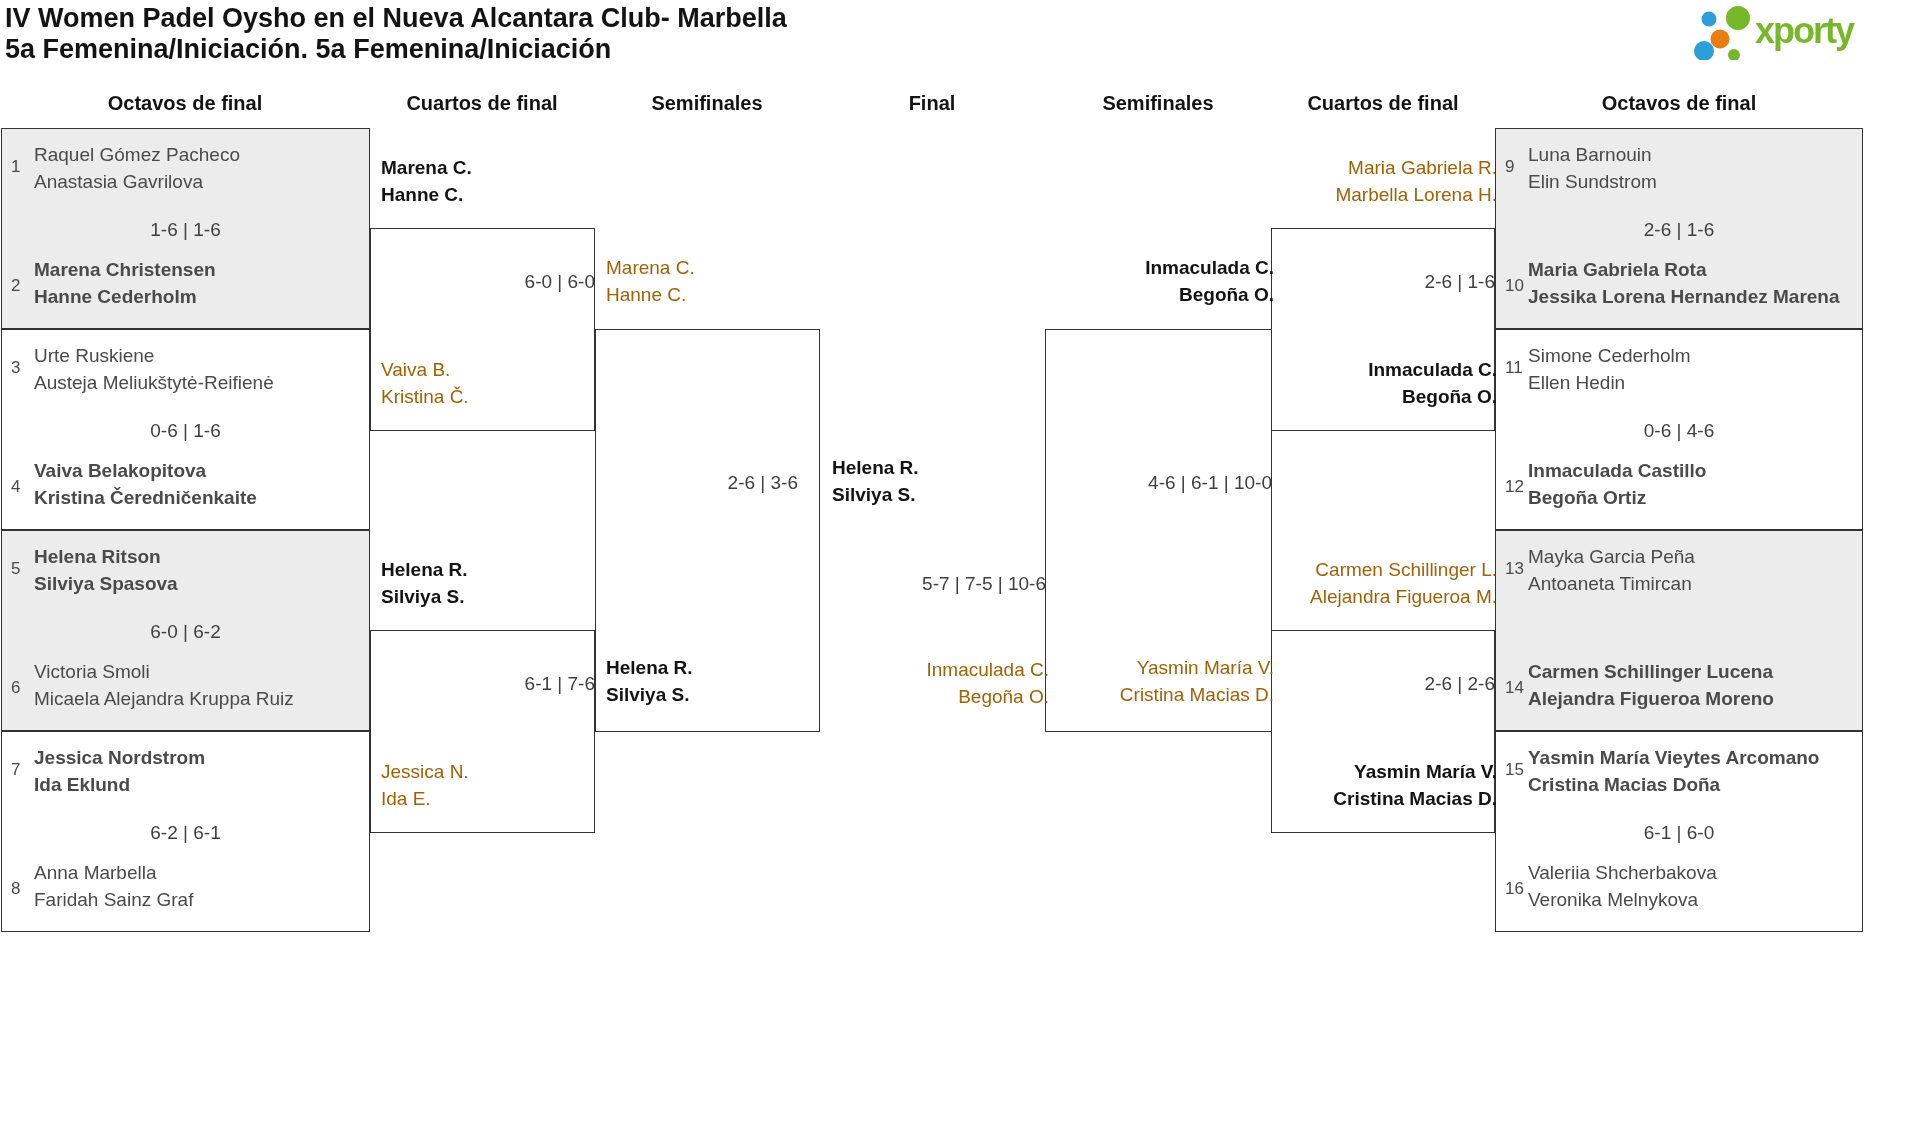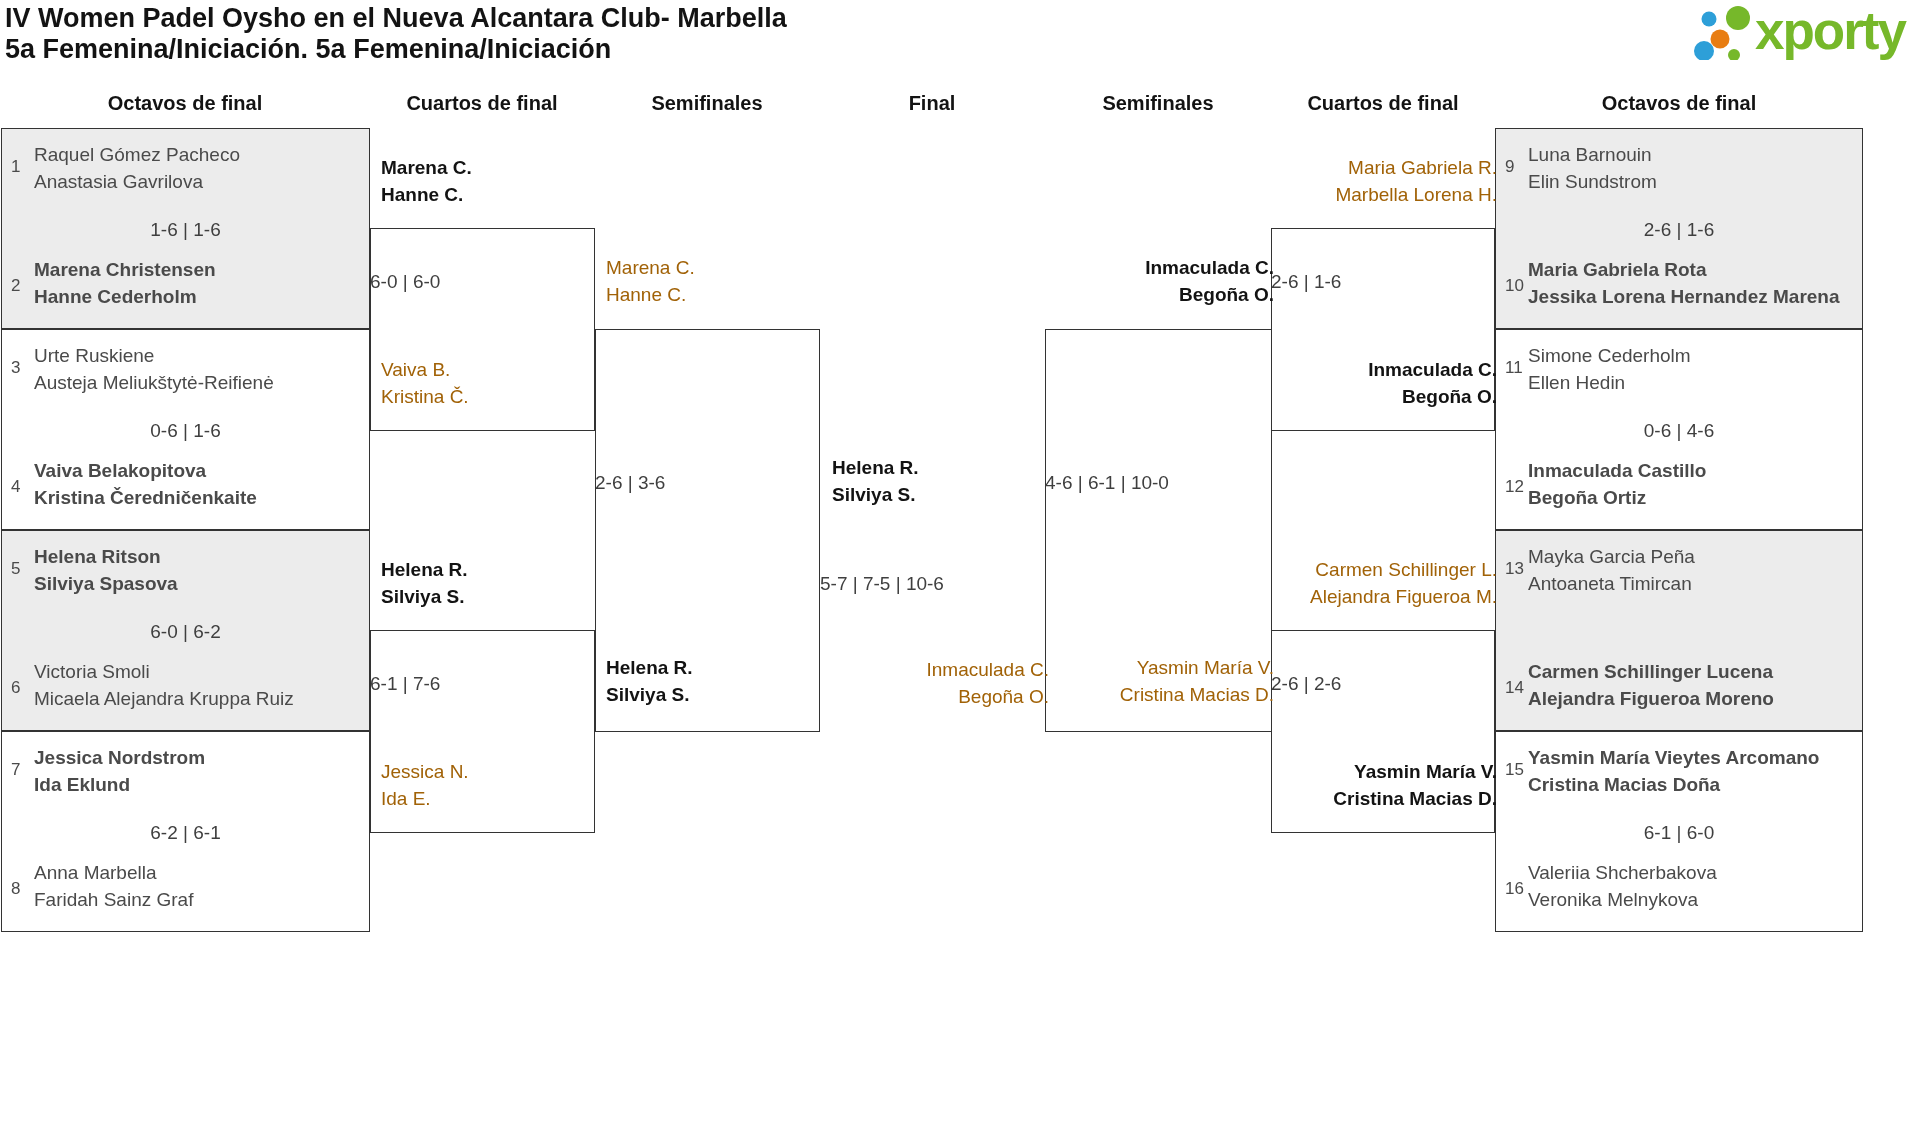--- a/index.html
+++ b/index.html
@@ -2,41 +2,41 @@
 <html><head>
 <meta charset="utf-8">
 <style>
   html,body{margin:0;padding:0;background:#fff;}
   .canvas{position:relative;width:1920px;height:1133px;background:#fff;overflow:hidden;
           font-family:"Liberation Sans",sans-serif;color:#131313;padding-left:12px;}
 
   
   .title{position:absolute;left:5px;top:3px;font-size:27px;line-height:31px;font-weight:700;color:#131313;}
   .logo{position:absolute;left:1692px;top:4px;display:flex;align-items:flex-start;}
-  .logo-text{font-size:53px;line-height:54px;font-weight:700;letter-spacing:-2px;margin-left:1px;}
+  .logo-text{font-size:36px;line-height:54px;font-weight:700;letter-spacing:-2px;margin-left:1px;}
 
   
   .colhead{position:absolute;top:92px;width:260px;margin-left:-130px;text-align:center;
            font-size:20px;font-weight:600;color:#131313;}
 
   
   .m{position:absolute;height:201px;border:1px solid #333;box-sizing:border-box;background:#fff;}
   .m.shaded{background:#ececec;}
   .m .team{position:absolute;left:32px;font-size:19px;line-height:27px;color:#4a4a4a;white-space:nowrap;}
   .m .seed{position:absolute;left:9px;width:22px;font-size:17px;line-height:27px;color:#4a4a4a;}
   .m .score{position:absolute;top:87px;left:0;right:0;text-align:center;font-size:19px;line-height:27px;color:#3f3f3f;}
 
   
   .rbox{position:absolute;border:1px solid #333;box-sizing:border-box;background:transparent;}
 
   
   .lbl{position:absolute;font-size:19px;line-height:27px;color:#a16207;white-space:nowrap;}
   .lbl.ralign{text-align:right;}
   .winner{color:#131313;font-weight:700;}
-  .rscore{position:absolute;text-align:left;font-size:19px;line-height:27px;color:#3f3f3f;}
+  .rscore{position:absolute;text-align:right;font-size:19px;line-height:27px;color:#3f3f3f;}
 </style>
 </head>
 <body>
 
 <div class="canvas">
 
   <div class="title">
     <div>IV Women Padel Oysho en el Nueva Alcantara Club- Marbella</div>
     <div>5a Femenina/Iniciación. 5a Femenina/Iniciación</div>
   </div>

